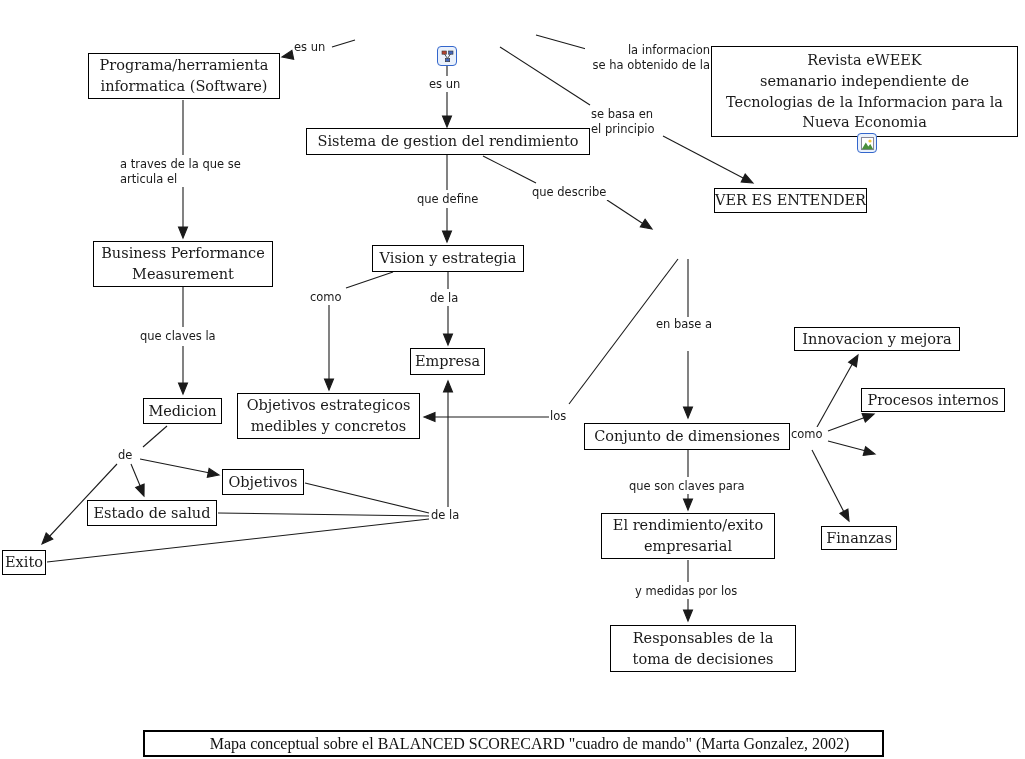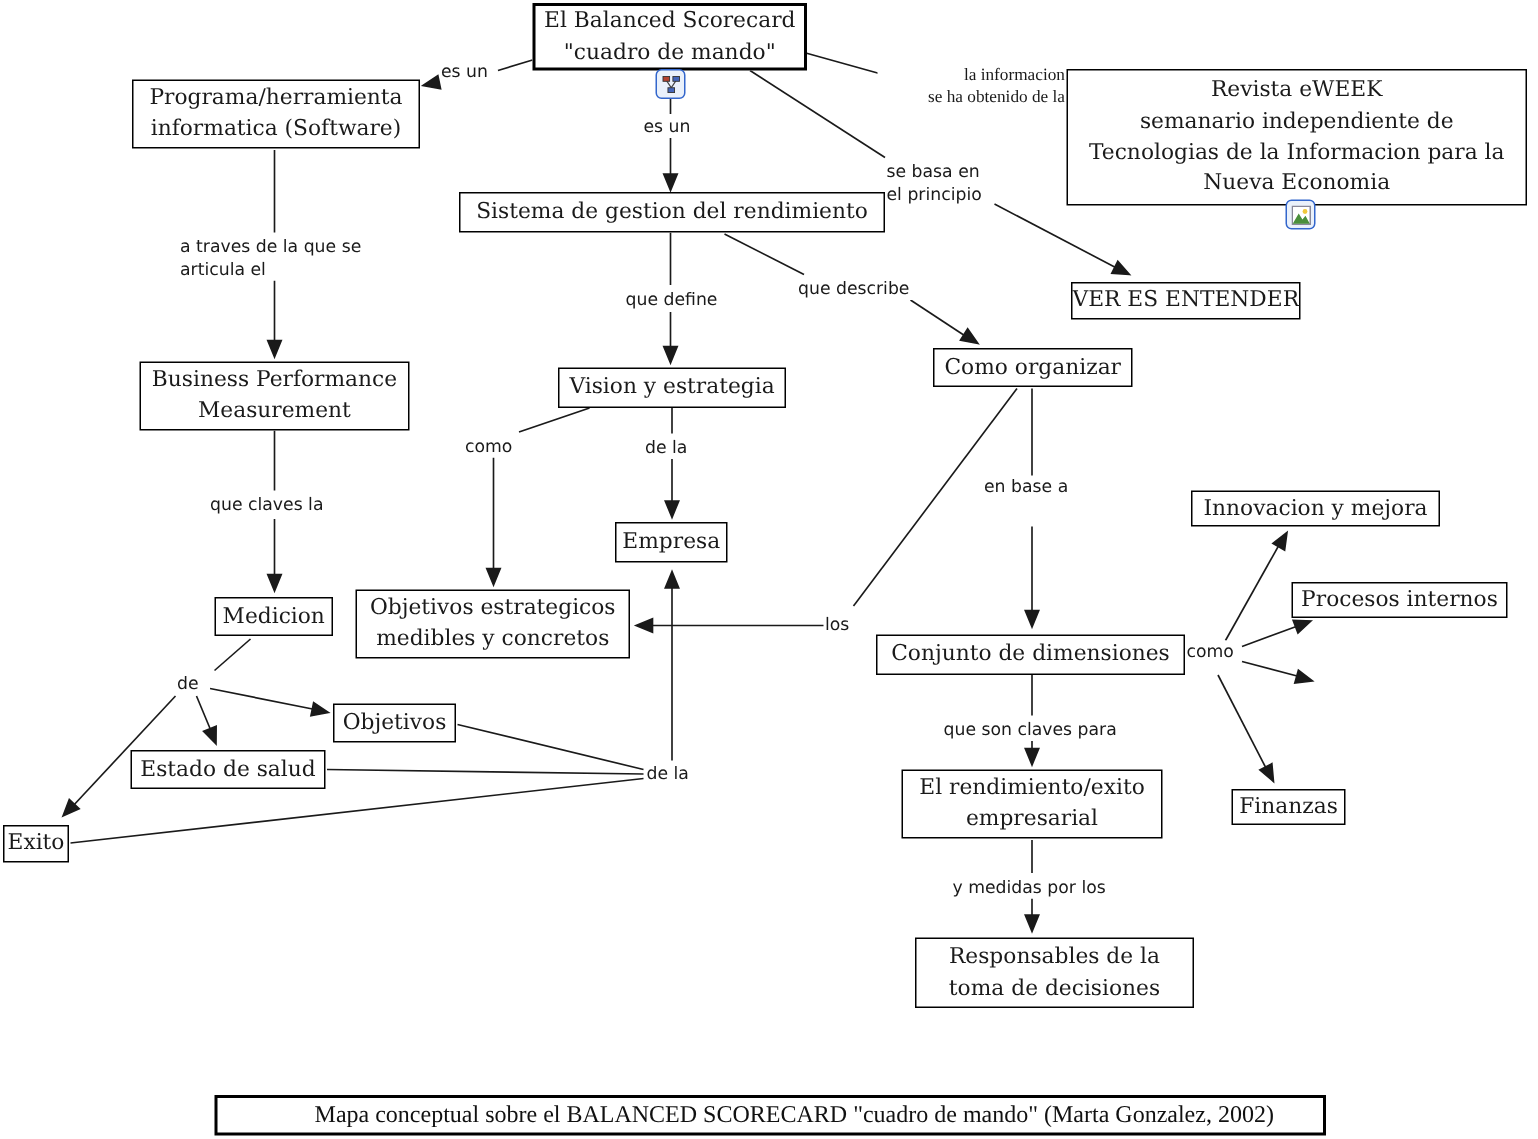--- a/index.html
+++ b/index.html
@@ -14,21 +14,21 @@
     font-family:"DejaVu Serif", serif; font-size:14.5px; line-height:1.42;
     display:flex; align-items:center; justify-content:center; text-align:center;
     white-space:pre;
   }
   .node.thick { border-width:2px; }
   .edge-label {
     position:absolute; color:#1a1a1a; background:#fff;
     font-family:"DejaVu Sans", sans-serif; font-size:11.5px; line-height:1.3;
     text-align:left; white-space:pre;
   }
-  .edge-label.right { text-align:right;font-family:Liberation Serif, serif; }
+  .edge-label.right { text-align:right; }
   .res-icon {
     position:absolute; width:20px; height:20px; box-sizing:border-box;
     background:#eaf1fb; border:1px solid #3366cc; border-radius:4px;
     display:flex; align-items:center; justify-content:center;
   }
   .caption {
     position:absolute; box-sizing:border-box;
     border:2px solid #000; background:#fff; color:#111;
     font-family:"Liberation Serif", serif; font-size:16px;
     display:flex; align-items:center; justify-content:center; white-space:pre;padding-left:32px;
@@ -108,31 +108,28 @@
       <polygon points="849,521 839.9,513.3 847.9,509.1"></polygon>
       <line x1="688" y1="450" x2="688" y2="477"></line>
       <line x1="688" y1="494" x2="688" y2="502"></line>
       <polygon points="688,510 683.5,499 692.5,499"></polygon>
       <line x1="688" y1="560" x2="688" y2="582"></line>
       <line x1="688" y1="599" x2="688" y2="613"></line>
       <polygon points="688,621 683.5,610 692.5,610"></polygon>
     </g>
   </svg>
 
-  <div class="node thick" style="left:355px;top:2px;width:183px;height:45px">El Balanced Scorecard
-"cuadro de mando"</div>
   <div class="node" style="left:88px;top:53px;width:192px;height:46px">Programa/herramienta
 informatica (Software)</div>
   <div class="node" style="left:306px;top:128px;width:284px;height:27px">Sistema de gestion del rendimiento</div>
   <div class="node" style="left:711px;top:46px;width:307px;height:91px">Revista eWEEK
 semanario independiente de
 Tecnologias de la Informacion para la
 Nueva Economia</div>
   <div class="node" style="left:714px;top:188px;width:153px;height:25px">VER ES ENTENDER</div>
-  <div class="node" style="left:622px;top:232px;width:133px;height:26px">Como organizar</div>
   <div class="node" style="left:93px;top:241px;width:180px;height:46px">Business Performance
 Measurement</div>
   <div class="node" style="left:372px;top:245px;width:152px;height:27px">Vision y estrategia</div>
   <div class="node" style="left:410px;top:348px;width:75px;height:27px">Empresa</div>
   <div class="node" style="left:794px;top:327px;width:166px;height:24px">Innovacion y mejora</div>
   <div class="node" style="left:861px;top:388px;width:144px;height:24px">Procesos internos</div>
   <div class="node" style="left:143px;top:398px;width:79px;height:26px">Medicion</div>
   <div class="node" style="left:237px;top:393px;width:183px;height:46px">Objetivos estrategicos
 medibles y concretos</div>
   <div class="node" style="left:584px;top:423px;width:206px;height:27px">Conjunto de dimensiones</div>

